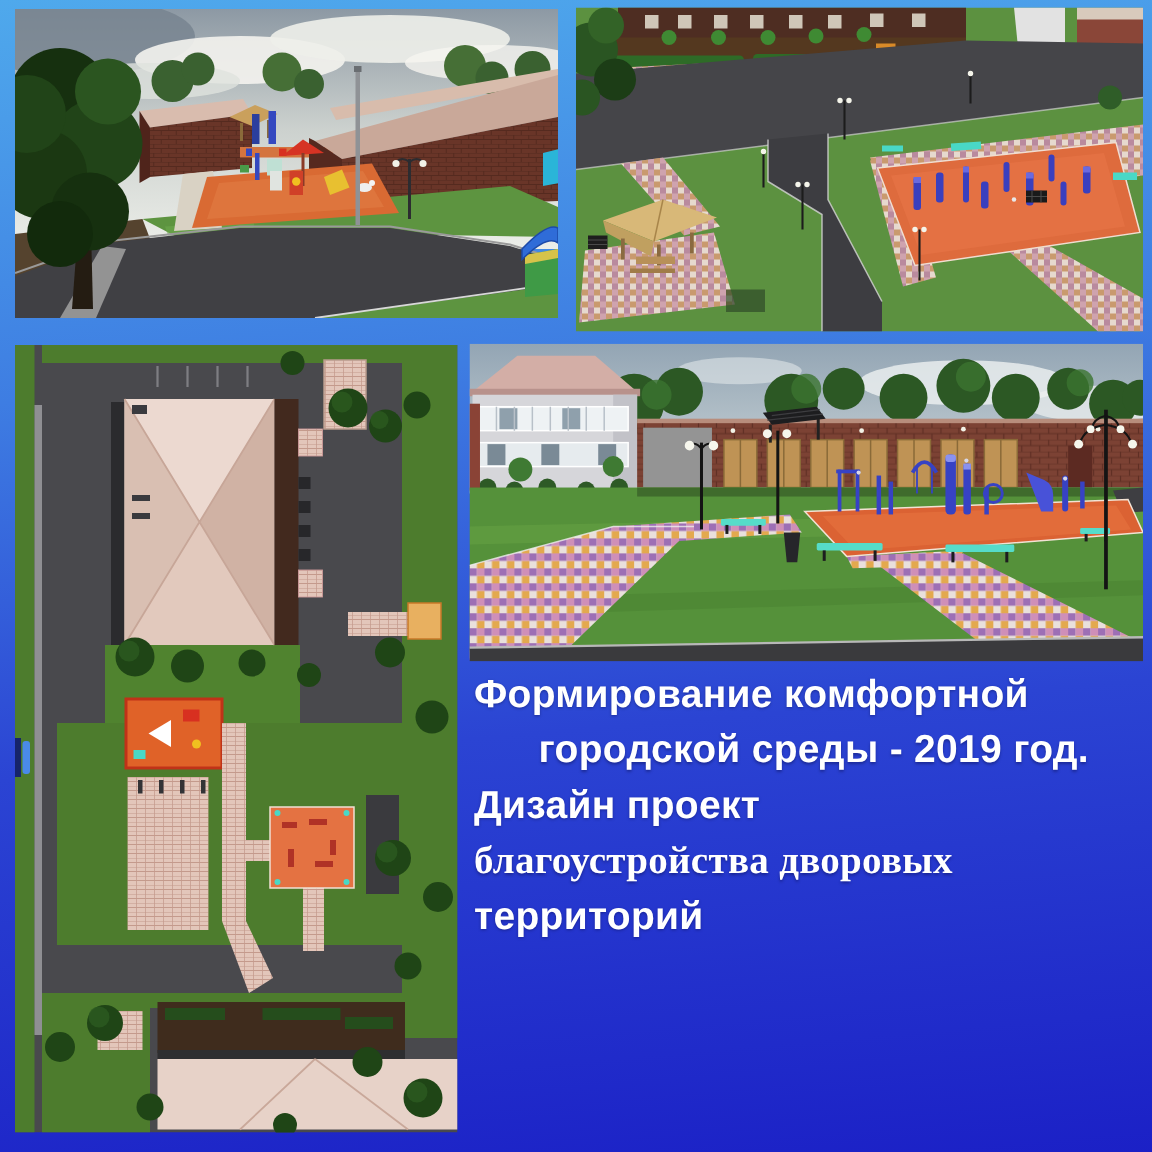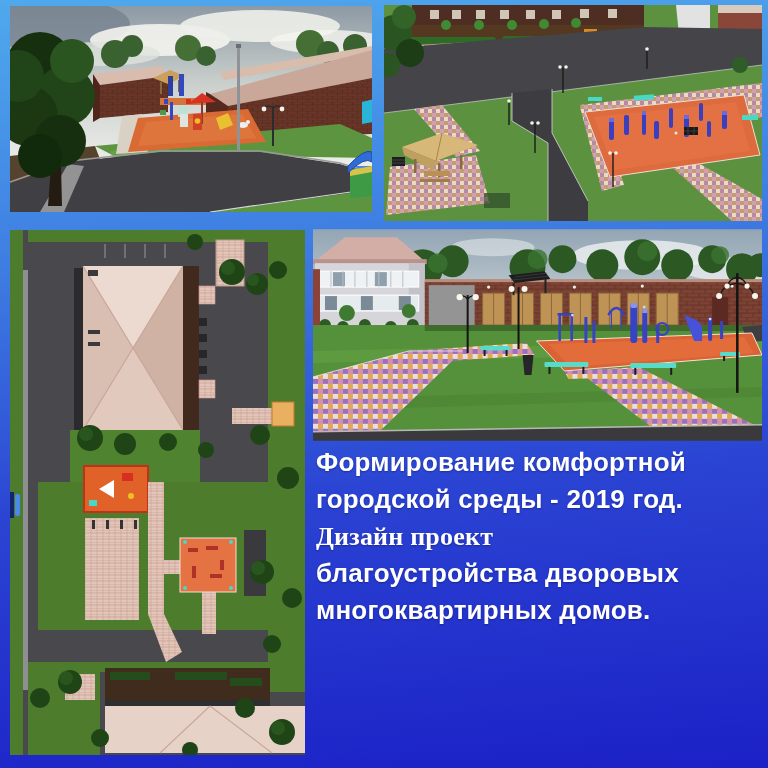--- a/index.html
+++ b/index.html
@@ -582,19 +582,19 @@
       </g>
       <g>
         <polygon points="0,203 450,196 450,212 0,212" fill="#3a3a3d"></polygon>
         <line x1="0" y1="203" x2="450" y2="196" stroke="#b8b8b8" stroke-width="1.6"></line>
       </g>
     </svg>
   </figure>
 
   <div class="text-block">
     <div class="line line-white" style="color: rgb(255, 255, 255);">Формирование комфортной</div>
-    <div class="line line-white" style="color: rgb(255, 255, 255);">городской среды - 2019 год.</div>
-    <div class="line line-white" style="color: rgb(255, 255, 255); font-family: Liberation Serif, serif;">Дизайн проект</div>
-    <div class="line line-white" style="color: rgb(255, 255, 255);">благоустройства дворовых</div>
-    <div class="line line-white" style="color: rgb(255, 255, 255);">многоквартирных домов.</div>
+    <div class="line line-white" style="color: rgb(255, 255, 255); margin-left: 43px;">городской среды - 2019 год.</div>
+    <div class="line line-white" style="color: rgb(255, 255, 255);">Дизайн проект</div>
+    <div class="line line-white" style="color: rgb(255, 255, 255); font-family: Liberation Serif, serif;">благоустройства дворовых</div>
+    <div class="line line-white" style="color: rgb(255, 255, 255);">территорий</div>
   </div>
 
 </div>
 
 </body></html>

